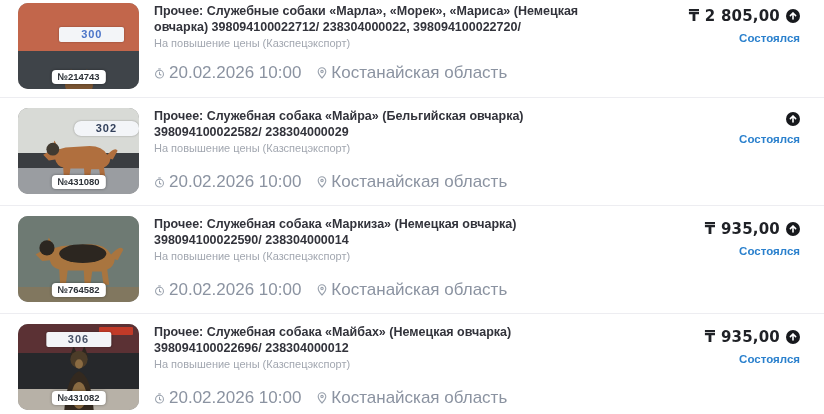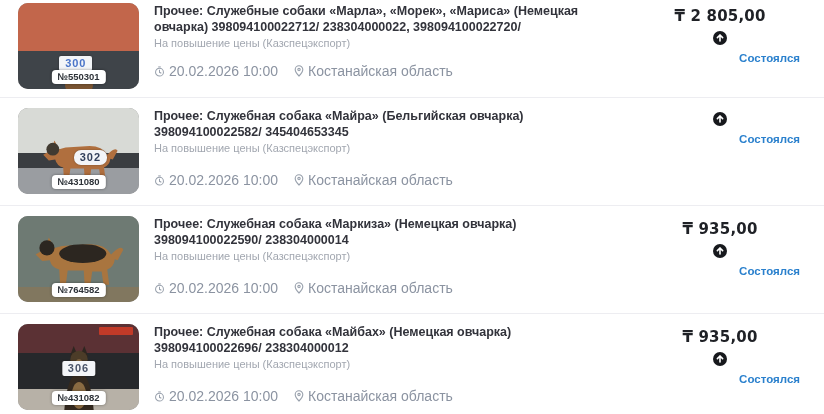--- a/index.html
+++ b/index.html
@@ -22,24 +22,23 @@
     border-radius:10px;overflow:hidden;background:#888;
   }
   .wall{position:absolute;left:0;top:0;width:100%;}
   .brick{
     background-image:
       repeating-linear-gradient(to bottom, rgba(0,0,0,0) 0 7px, rgba(0,0,0,.18) 7px 8px),
       repeating-linear-gradient(to right, rgba(0,0,0,0) 0 15px, rgba(0,0,0,.12) 15px 16px);
   }
   .band{position:absolute;left:0;width:100%;}
   .sign{
-    position:absolute;background:#f3f5f8;border-radius:2px;padding:0 6px;
+    position:absolute;background:#f3f5f8;border-radius:2px;padding:0 22px;
     font-size:11px;font-weight:bold;line-height:15px;letter-spacing:1px;
     box-shadow:0 0 2px rgba(0,0,0,.35);
-    margin-top:29px;
   }
   .lot-badge{
     position:absolute;bottom:5px;left:50%;transform:translateX(-50%);
     background:#ffffff;border-radius:4px;padding:1px 6px;white-space:nowrap;
     font-size:9.5px;font-weight:bold;color:#2d3238;box-shadow:0 0 3px rgba(0,0,0,.4);
     line-height:12px;
   }
   .dog{position:absolute;display:none;}
   
   .variant-1 .sign{left:34%;top:28%;color:#4a74c8;}
@@ -51,28 +50,28 @@
   .variant-4 .dog-sitting{display:block;left:34px;top:22px;width:54px;height:64px;}
   .red-chip{position:absolute;display:none;top:3px;right:6px;width:34px;height:8px;background:#c23a28;border-radius:1px;}
   .variant-4 .red-chip{display:block;}
   
   .content{flex:1;min-width:0;padding-right:36px;}
   .title{
     font-size:12.5px;font-weight:bold;color:#32333b;line-height:16px;
     max-height:32px;overflow:hidden;
   }
   .method{margin-top:2px;font-size:11px;color:#a2a7b0;line-height:13px;}
-  .meta{margin-top:17px;display:flex;align-items:center;gap:16px;font-size:14px;color:#8b93a1;}
+  .meta{margin-top:17px;display:flex;align-items:center;gap:16px;font-size:17px;color:#8b93a1;}
   .listing:nth-child(1) .meta{margin-top:13px;}
   .meta-item{display:flex;align-items:center;gap:4px;white-space:nowrap;}
   .meta-icon{flex:none;display:inline-flex;}
   .meta-icon svg{display:block;}
   
   .right{flex:none;width:160px;text-align:right;padding-top:4px;}
-  .price-line{display:flex;justify-content:flex-end;align-items:center;gap:6px;flex-direction:column;}
+  .price-line{display:flex;justify-content:flex-end;align-items:center;gap:6px;}
   .price{
     font-family:"DejaVu Sans","Liberation Sans",sans-serif;
     font-size:15px;font-weight:bold;color:#1f2126;letter-spacing:.2px;
   }
   .up-icon{
     flex:none;width:14px;height:14px;border-radius:50%;background:#17191d;
     display:flex;align-items:center;justify-content:center;
   }
   .status{margin-top:7px;font-size:11.5px;font-weight:bold;color:#2a80cd;}
 </style>
@@ -85,21 +84,21 @@
       <div class="wall brick" style="background: rgb(194, 102, 75); height: 56%;"></div>
       <div class="band" style="top: 56%; height: 44%; background: rgb(63, 68, 73);"></div>
 
       <svg class="dog dog-head" viewBox="0 0 40 26">
         <polygon points="8,12 12,2 17,10" class="dog-fill" fill="#7a5432"></polygon>
         <polygon points="32,12 28,2 23,10" class="dog-fill" fill="#7a5432"></polygon>
         <ellipse cx="20" cy="18" rx="14" ry="11" class="dog-fill" fill="#7a5432"></ellipse>
       </svg>
 
       <div class="sign" style="color: rgb(74, 116, 200);">300</div>
-      <div class="lot-badge">№550301</div>
+      <div class="lot-badge">№214743</div>
     </div>
 
     <div class="content">
       <div class="title">Прочее: Служебные собаки «Марла», «Морек», «Мариса» (Немецкая овчарка) 398094100022712/ 238304000022, 398094100022720/ 238304000023,…</div>
       <div class="method">На повышение цены (Казспецэкспорт)</div>
       <div class="meta">
         <span class="meta-item">
           <span class="meta-icon">
             <svg width="11" height="11" viewBox="0 0 12 12" fill="none" stroke="#98a0ac" stroke-width="1.1">
               <circle cx="6" cy="6.7" r="4.3"></circle>
@@ -144,21 +143,21 @@
         <path class="dog-fill" d="M14 26 L24 20 L28 8 L34 19 L42 17 L72 15 Q88 15 94 26 L97 23 Q105 16 107 21 L101 32 L98 31 Q97 39 90 42 L92 58 L86 58 L84 44 L74 44 L72 58 L66 58 L65 43 L48 43 L46 58 L40 58 L39 42 Q31 40 29 32 L21 33 Z" fill="#b06f3e"></path>
         <ellipse class="dog-saddle" cx="64" cy="25" rx="25" ry="10" fill="none"></ellipse>
         <circle class="dog-mask" cx="26" cy="19" r="8" fill="#413a31"></circle>
       </svg>
 
       <div class="sign" style="color: rgb(51, 65, 92); border-radius: 7px;">302</div>
       <div class="lot-badge">№431080</div>
     </div>
 
     <div class="content">
-      <div class="title">Прочее: Служебная собака «Майра» (Бельгийская овчарка) 398094100022582/ 345404653345</div>
+      <div class="title">Прочее: Служебная собака «Майра» (Бельгийская овчарка) 398094100022582/ 238304000029</div>
       <div class="method">На повышение цены (Казспецэкспорт)</div>
       <div class="meta">
         <span class="meta-item">
           <span class="meta-icon">
             <svg width="11" height="11" viewBox="0 0 12 12" fill="none" stroke="#98a0ac" stroke-width="1.1">
               <circle cx="6" cy="6.7" r="4.3"></circle>
               <path d="M6 4.2 V6.9 L8 7.9"></path>
               <path d="M4.6 1 H7.4"></path>
             </svg>
           </span>

